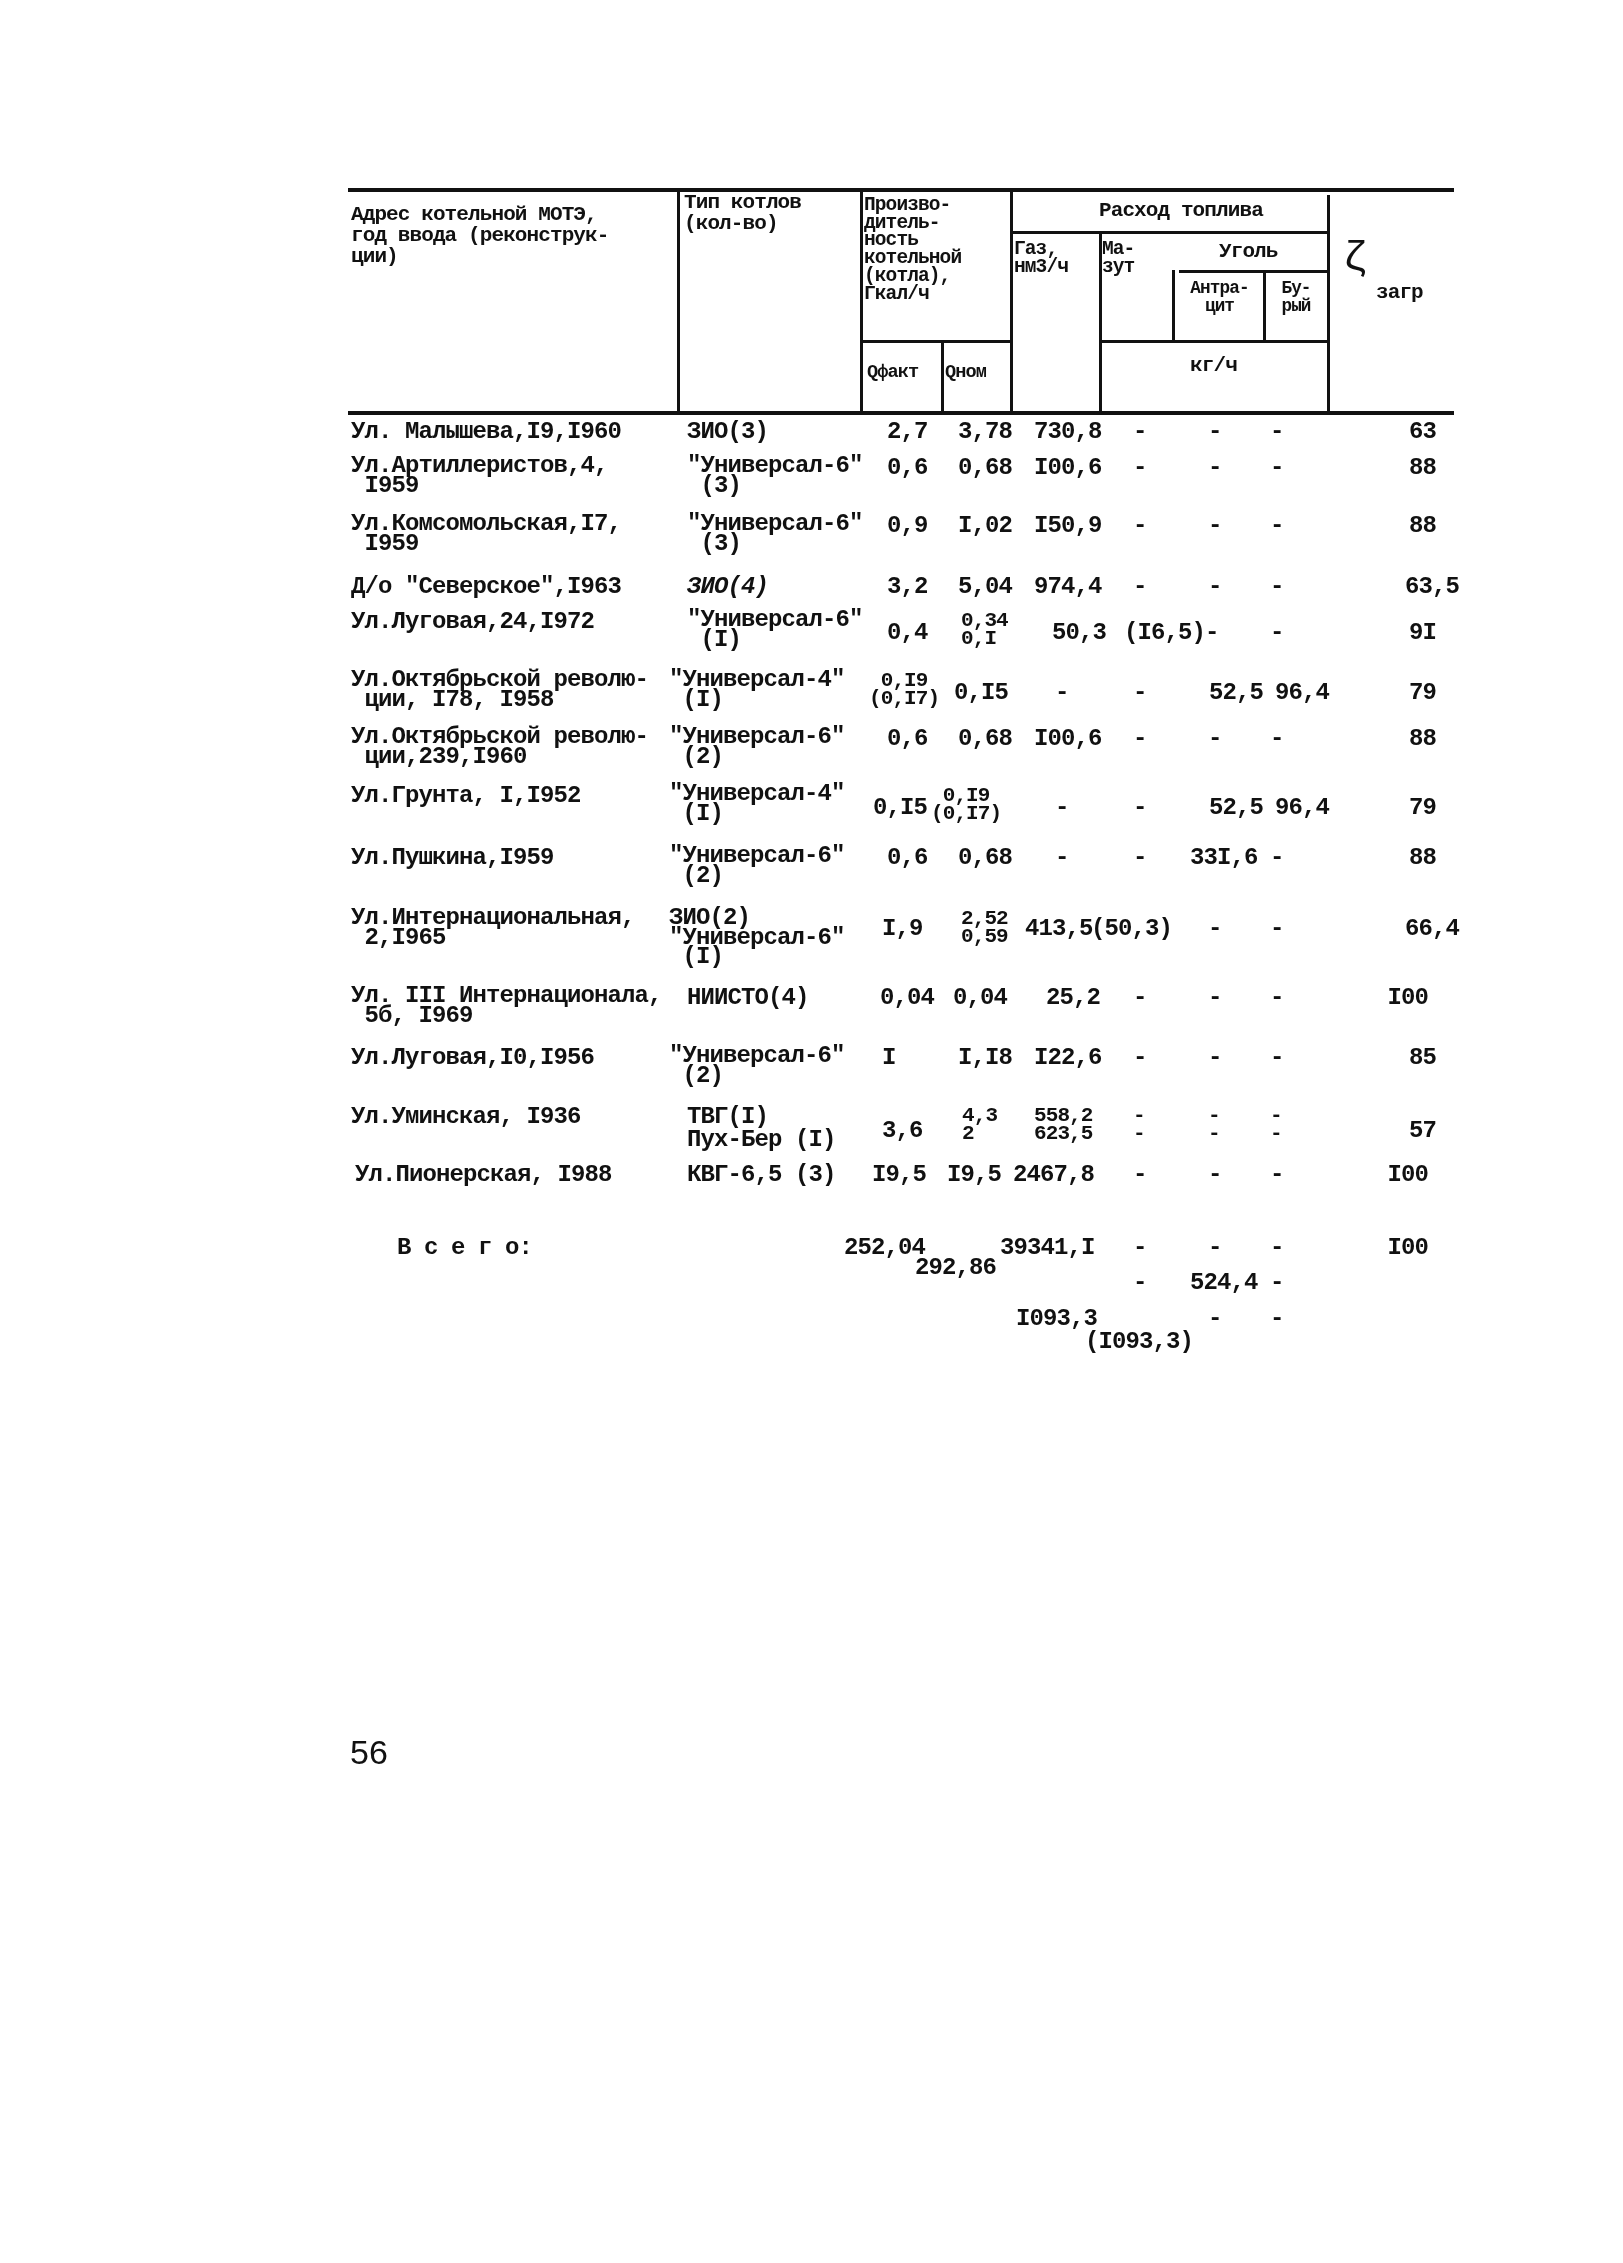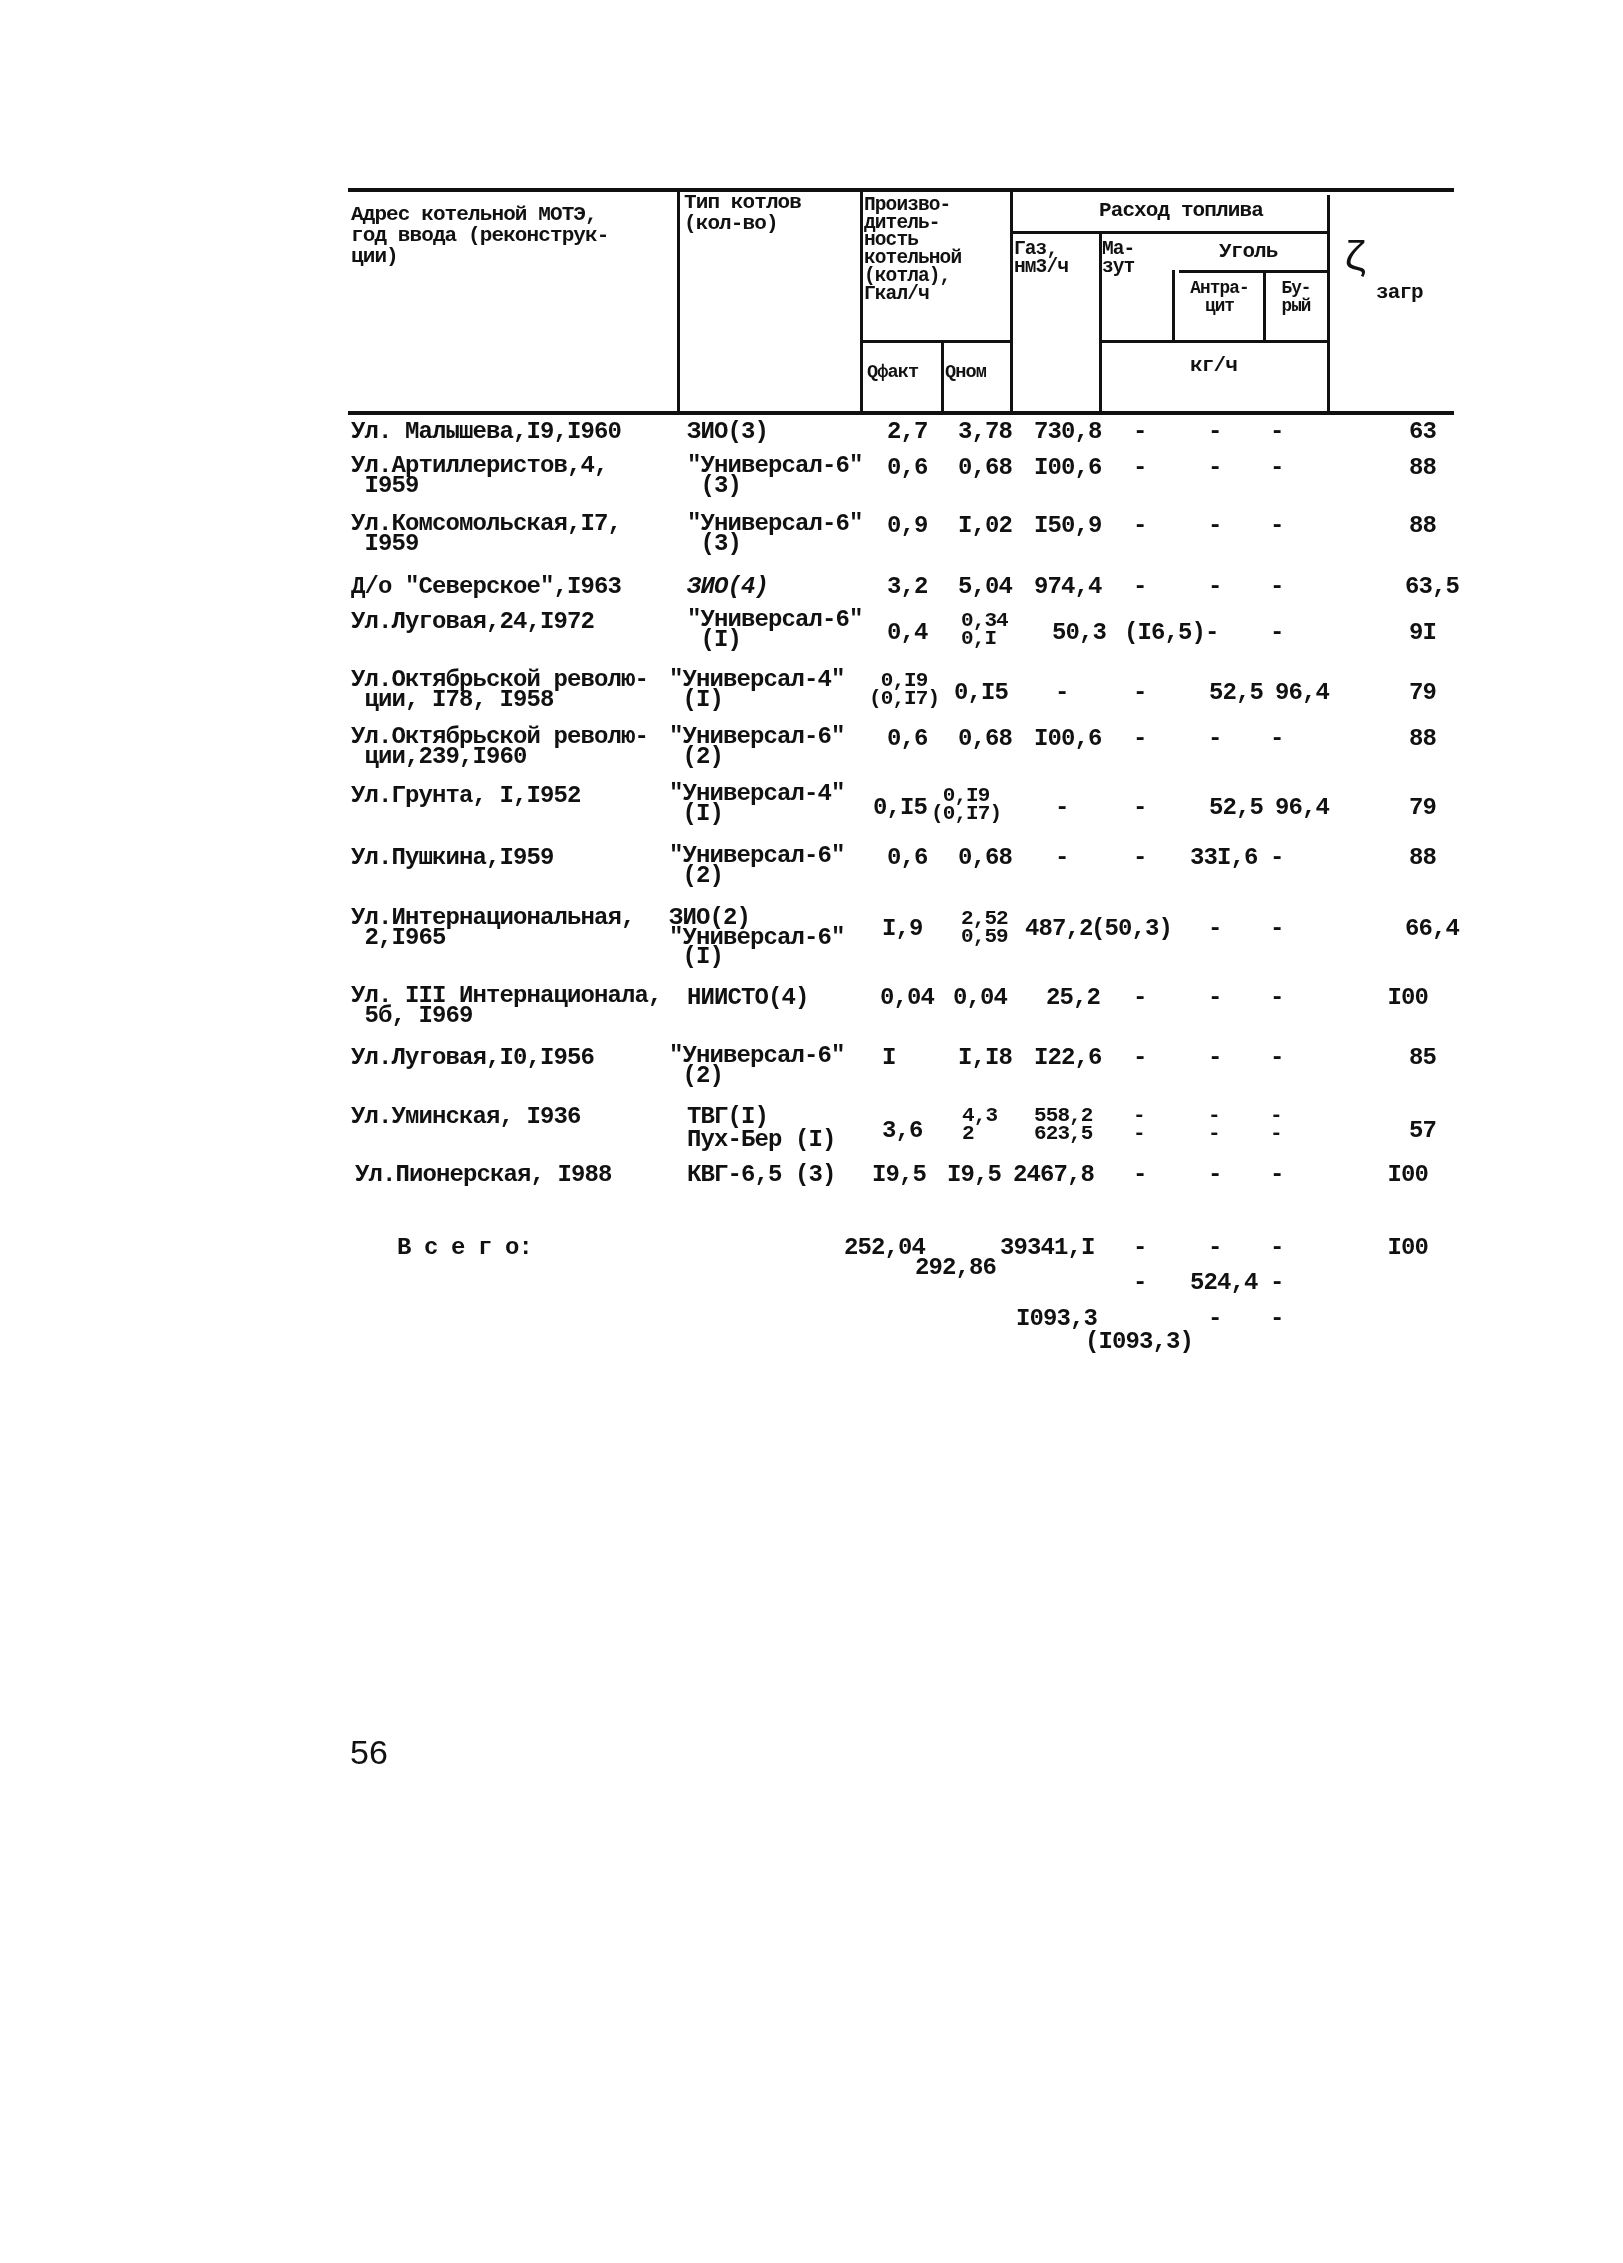--- a/index.html
+++ b/index.html
@@ -184,21 +184,21 @@
 
 <div>
   <div class="t" style="left:351px;top:908px;line-height:19.5px;">Ул.Интернациональная,
  2,I965</div>
   <div class="t" style="left:669px;top:908px;line-height:19.5px;">ЗИО(2)
 "Универсал-6"
  (I)</div>
   <div class="t" style="left:882px;top:917px;">I,9</div>
   <div class="t sm" style="left:961px;top:910px;font-size:21px;">2,52
 0,59</div>
-  <div class="t" style="left:1025px;top:917px;">487,2</div>
+  <div class="t" style="left:1025px;top:917px;">413,5</div>
   <div class="t" style="left:1091px;top:917px;">(50,3)</div>
   <div class="t" style="left:1208px;top:917px;">-</div>
   <div class="t" style="left:1270px;top:917px;">-</div>
   <div class="t r" style="left:1374px;top:917px;width:85px;">66,4</div>
 </div>
 
 <div>
   <div class="t" style="left:351px;top:986px;line-height:19.5px;">Ул. III Интернационала,
  5б, I969</div>
   <div class="t" style="left:687px;top:986px;">НИИСТО(4)</div>

